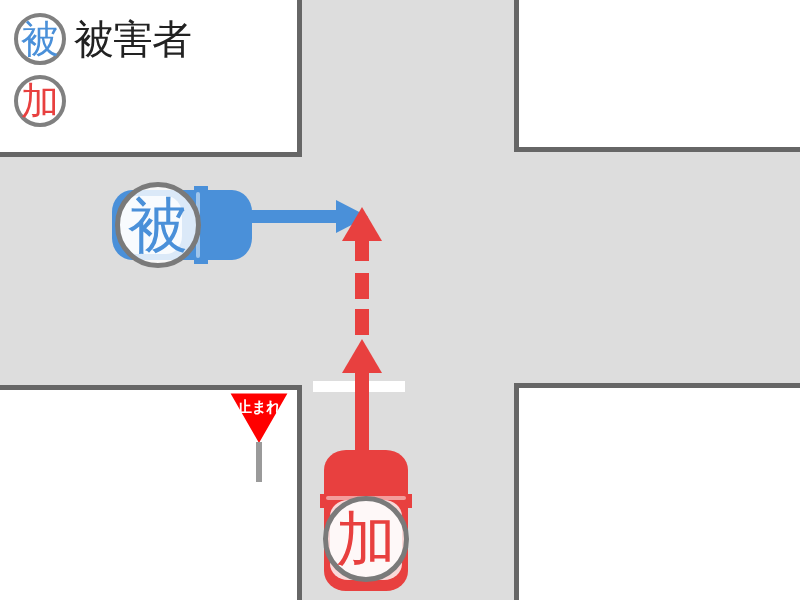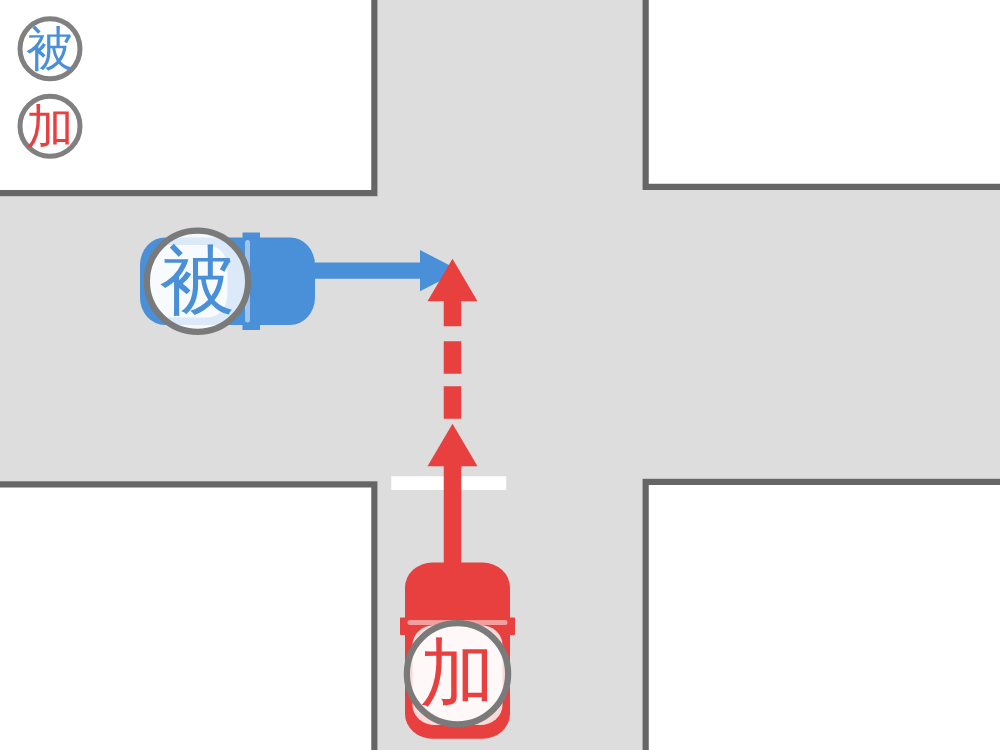--- a/index.html
+++ b/index.html
@@ -154,20 +154,21 @@
   <div class="block block-tl"></div>
   <div class="block block-tr"></div>
   <div class="block block-bl"></div>
   <div class="block block-br"></div>
 
   <div class="stop-line"></div>
 
   <div class="legend">
     <div class="legend-row">
       <div class="legend-badge victim">被</div>
+      <div class="legend-text">被害者</div>
     </div>
     <div class="legend-row">
       <div class="legend-badge at-fault">加</div>
     </div>
   </div>
 
   <svg class="car car-blue" viewBox="0 0 146 78">
 
     <rect x="84" y="-2" width="14" height="10" rx="3" fill="#4a90d9"></rect>
     <rect x="84" y="70" width="14" height="10" rx="3" fill="#4a90d9"></rect>
@@ -204,14 +205,21 @@
     <rect x="84" y="46" width="10" height="14" rx="3" fill="#e8403f"></rect>
 
     <rect x="4" y="2" width="84" height="141" rx="22" ry="20" fill="#e8403f"></rect>
 
     <rect x="10" y="52" width="72" height="80" rx="18" ry="16" fill="#fbeaea" opacity="0.9"></rect>
 
     <rect x="6" y="48" width="80" height="4" rx="2" fill="#fbeaea" opacity="0.55"></rect>
   </svg>
   <div class="car-marker marker-red">加</div>
 
+  <div class="stop-sign">
+    <svg width="66" height="92" viewBox="0 0 66 92">
+      <polygon points="2,2 64,2 33,56" fill="#ff0000" stroke="#ffffff" stroke-width="3"></polygon>
+      <rect x="30" y="52" width="6" height="40" fill="#9a9a9a"></rect>
+    </svg>
+    <div class="sign-label" style="top:8px;">止まれ</div>
+  </div>
 
 </div>
 
 </body></html>

